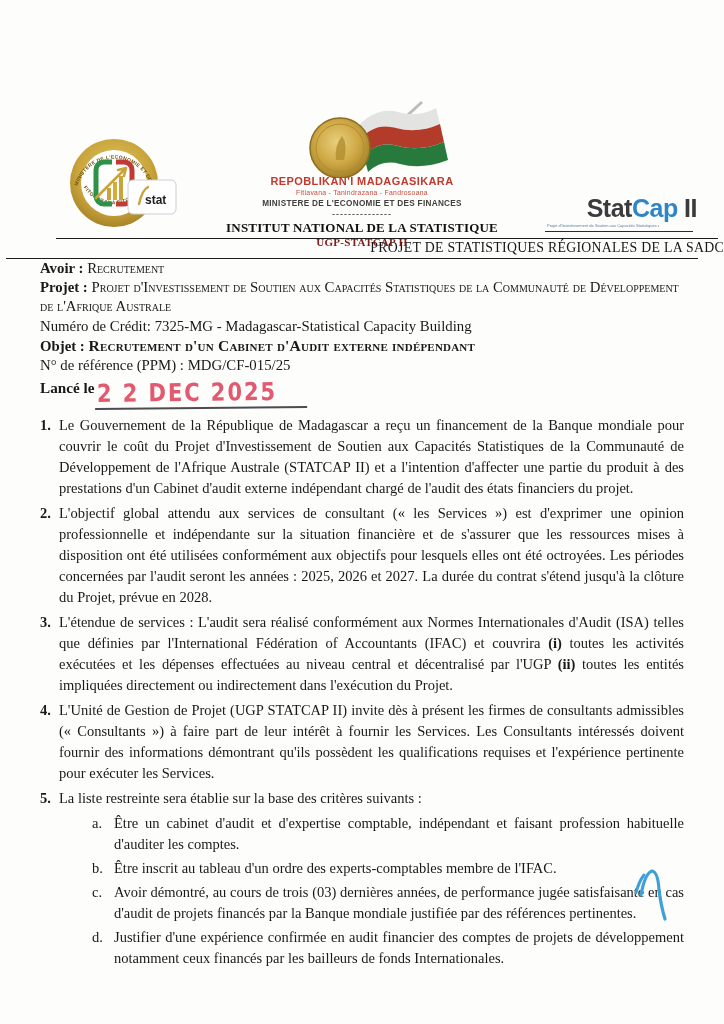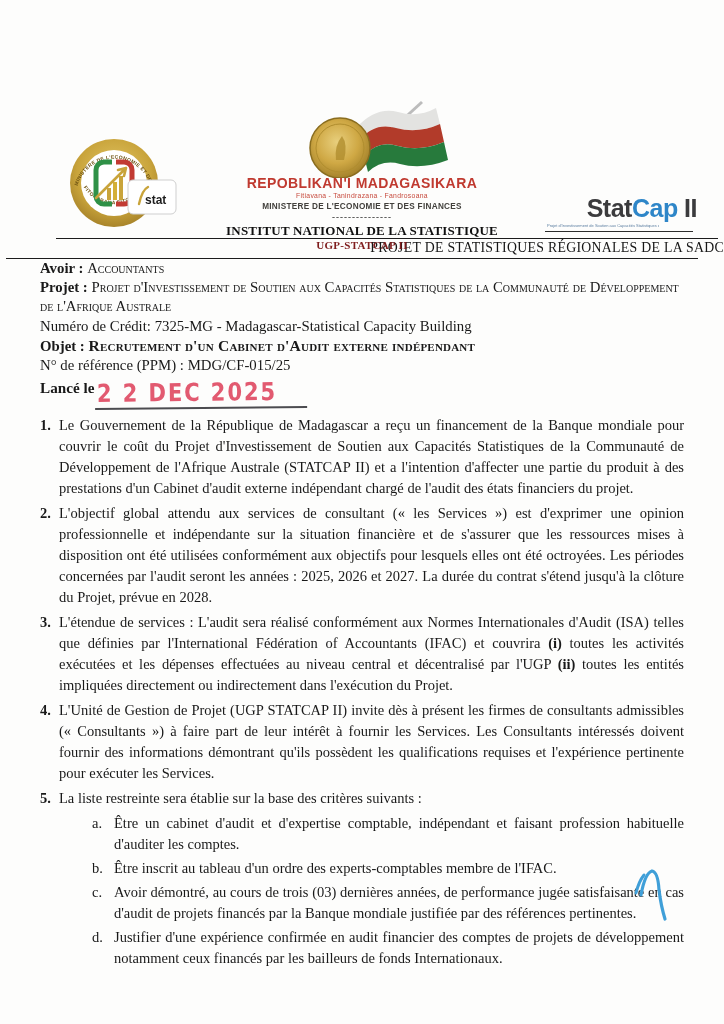--- a/index.html
+++ b/index.html
@@ -8,21 +8,21 @@
     background:#fdfdfc;overflow:hidden;
     font-family:"Liberation Serif","DejaVu Serif",serif;color:#1c1c1c;
   }
   
   .letterhead{position:relative;height:238px;}
   .ministry-seal{position:absolute;left:52px;top:136px;}
   .center-emblem{position:absolute;left:50%;top:98px;margin-left:-70px;}
   .center-col{position:absolute;left:50%;top:176px;transform:translateX(-50%);
     text-align:center;white-space:nowrap;line-height:1;}
   .rep-line{font-family:"Liberation Sans",sans-serif;font-weight:bold;
-    font-size:14px;color:#c03a30;letter-spacing:.4px;}
+    font-size:11px;color:#c03a30;letter-spacing:.4px;}
   .motto-line{font-family:"Liberation Sans",sans-serif;font-size:6.8px;
     color:#c74a3d;margin-top:2.5px;letter-spacing:.3px;}
   .min-line{font-family:"Liberation Sans",sans-serif;font-weight:bold;
     font-size:8.2px;color:#42403c;margin-top:4px;letter-spacing:.3px;}
   .dash-line{font-size:9px;font-weight:bold;color:#222;margin-top:1px;letter-spacing:1px;}
   .inst-line{font-weight:bold;font-size:13px;color:#101010;margin-top:2px;letter-spacing:.2px;}
   .ugp-line{font-weight:bold;font-size:11px;color:#7f1d1d;margin-top:3px;letter-spacing:.3px;}
   .statcap{position:absolute;left:545px;top:196px;width:152px;text-align:right;}
   .statcap-text{font-family:"Liberation Sans",sans-serif;font-weight:bold;
     font-size:25px;line-height:1;letter-spacing:-.5px;color:#3b3b3d;}
@@ -142,21 +142,21 @@
       <div class="statcap-tag">Projet d'Investissement de Soutien aux Capacités Statistiques de la SADC</div>
       <div class="statcap-rule"></div>
     </div>
   </div>
 
   <div class="rule1"></div>
   <div class="banner">PROJET DE STATISTIQUES RÉGIONALES DE LA SADC</div>
   <div class="rule2"></div>
 
   <div class="meta">
-    <div><b>Avoir : </b><span class="sc">Accountants</span></div>
+    <div><b>Avoir : </b><span class="sc">Recrutement</span></div>
     <div><b>Projet : </b><span class="sc">Projet d'Investissement de Soutien aux Capacités Statistiques de la Communauté de Développement de l'Afrique Australe</span></div>
     <div>Numéro de Crédit: 7325-MG - Madagascar-Statistical Capacity Building</div>
     <div><b>Objet : </b><span class="sc objet-val">Recrutement d'un Cabinet d'Audit externe indépendant</span></div>
     <div>N° de référence (PPM) : MDG/CF-015/25</div>
     <div class="launch-row">
       <span class="launch-label">Lancé le</span><span class="stamp-wrap"><span class="stamp-date">2 2 DEC 2025</span></span>
     </div>
   </div>
 
   <div class="bodytext">
@@ -194,21 +194,21 @@
       <div class="subitem">
         <span class="num">b.</span>
         <span class="text">Être inscrit au tableau d'un ordre des experts-comptables membre de l'IFAC.</span>
       </div>
       <div class="subitem">
         <span class="num">c.</span>
         <span class="text">Avoir démontré, au cours de trois (03) dernières années, de performance jugée satisfaisante en cas d'audit de projets financés par la Banque mondiale justifiée par des références pertinentes.</span>
       </div>
       <div class="subitem">
         <span class="num">d.</span>
-        <span class="text">Justifier d'une expérience confirmée en audit financier des comptes de projets de développement notamment ceux financés par les bailleurs de fonds Internationaux.</span>
+        <span class="text">Justifier d'une expérience confirmée en audit financier des comptes de projets de développement notamment ceux financés par les bailleurs de fonds Internationales.</span>
       </div>
     </div>
   </div>
 
   <div class="paraph">
     <svg width="42" height="64" viewBox="0 0 42 64">
       <path d="M8 29 Q11 17 16 11" stroke="#3f9fd8" stroke-width="3" fill="none" stroke-linecap="round"></path>
       <path d="M13 31 Q17 9 24 7 Q30 8 31 26 Q33 42 37 55" stroke="#3f9fd8" stroke-width="3.2" fill="none" stroke-linecap="round"></path>
     </svg>
   </div>

